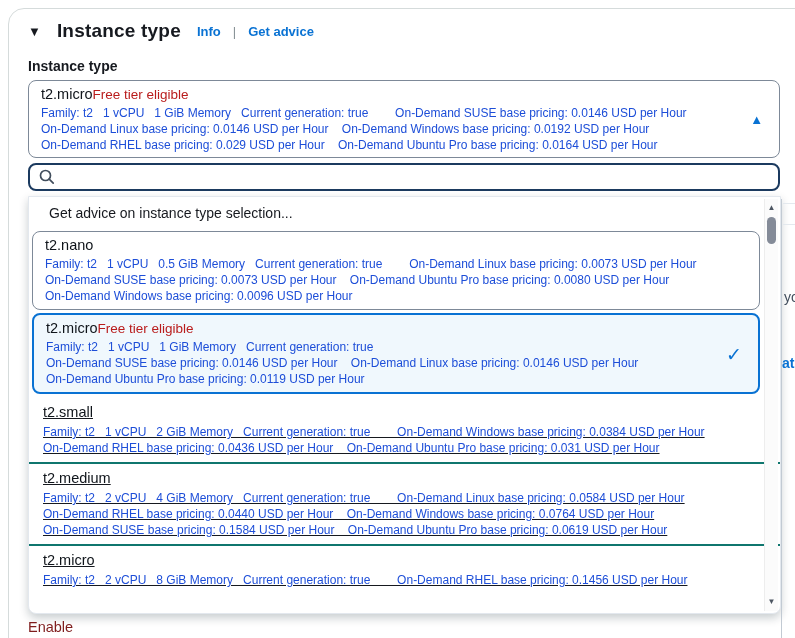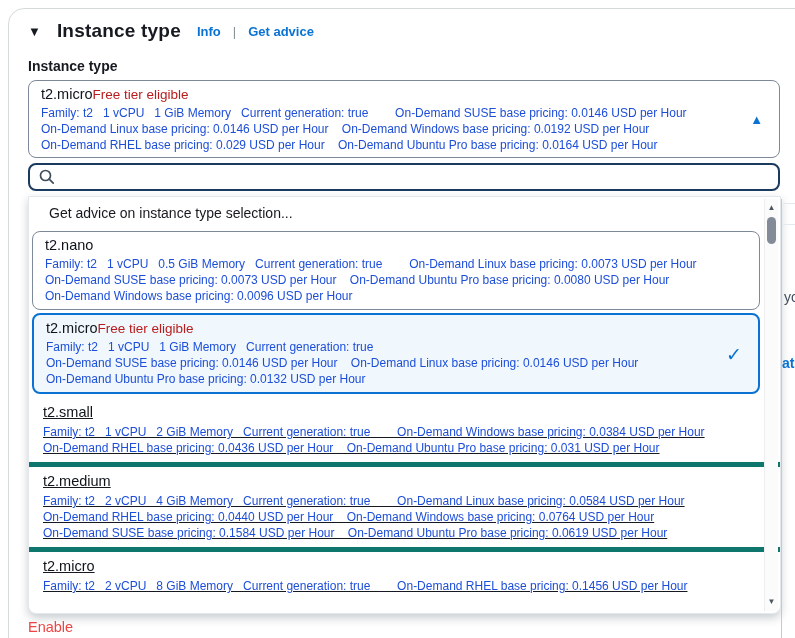--- a/index.html
+++ b/index.html
@@ -39,39 +39,39 @@
   .panel { position:absolute; left:28px; top:196px; width:753px; height:418px; background:#fff;
     border:1px solid #e3e8ee; border-radius:0 0 8px 8px;
     box-shadow:0 4px 10px rgba(0,28,36,.22); overflow:hidden; }
   .advice-option { padding:8px 14px 9px 20px; font-size:14px; color:#16191f; cursor:pointer; }
   .option-card { margin:1px 20px 3px 3px; border:1px solid #7d8998; border-radius:8px;
     background:#fff; padding:5px 52px 5px 12px; cursor:pointer; position:relative; }
   .option-card.is-selected { border:2px solid #0972d3; background:#f0f8fd; margin-bottom:4px; }
   .check { position:absolute; right:16px; top:50%; transform:translateY(-50%);
     color:#0972d3; font-size:19px; font-weight:bold; }
   .option-plain { padding:6px 34px 6px 14px; cursor:pointer;text-decoration:underline; }
-  .option-plain.ruled { border-top:5px solid #0f766e; }
+  .option-plain.ruled { border-top:2px solid #0f766e; }
   .option-plain .opt-title-row { margin-bottom:1px; }
 
   
   .scrollbar { position:absolute; top:2px; right:2px; bottom:2px; width:14px;
     background:#fbfbfb; border-left:1px solid #ededed; }
   .scroll-arrow { position:absolute; left:0; width:13px; height:14px; text-align:center;
     font-size:8px; color:#4d5662; line-height:14px; cursor:pointer; }
   .scroll-arrow.up { top:2px; } .scroll-arrow.down { bottom:2px; }
   .scroll-thumb { position:absolute; left:2px; top:18px; width:9px; height:27px;
     background:#848b98; border-radius:5px; cursor:pointer; }
 
   
   .right-divider { position:absolute; left:781px; top:199px; width:1px; height:439px; background:#c2cad3; }
   .right-tick { position:absolute; left:783px; width:12px; height:1px; background:#e4e9ee; }
   .frag-1 { position:absolute; left:784px; top:289px; font-size:14px; color:#414d5c; }
   .frag-2 { position:absolute; left:782px; top:355px; font-size:14px; font-weight:bold; color:#0972d3; }
 
-  .below-label { position:absolute; left:28px; top:619px; font-size:14.5px; color:#ef4444; }
+  .below-label { position:absolute; left:28px; top:619px; font-size:14.5px; color:#7f1d1d; }
 </style>
 </head>
 <body>
 
 <div class="card"></div>
 
 <div class="section-header">
   <span class="caret">▼</span>
   <span class="section-title">Instance type</span>
   <span class="header-links">
@@ -115,21 +115,21 @@
     <div class="opt-line">On-Demand Windows base pricing: 0.0096 USD per Hour</div>
   </div>
 
   <div class="option-card is-selected">
     <div class="opt-title-row">
       <span class="opt-title">t2.micro</span>
       <span class="opt-badge">Free tier eligible</span>
     </div>
     <div class="opt-line">Family: t2   1 vCPU   1 GiB Memory   Current generation: true</div>
     <div class="opt-line">On-Demand SUSE base pricing: 0.0146 USD per Hour    On-Demand Linux base pricing: 0.0146 USD per Hour</div>
-    <div class="opt-line">On-Demand Ubuntu Pro base pricing: 0.0132 USD per Hour</div>
+    <div class="opt-line">On-Demand Ubuntu Pro base pricing: 0.0119 USD per Hour</div>
     <span class="check">✓</span>
   </div>
 
   <div class="option-plain">
     <div class="opt-title-row">
       <span class="opt-title">t2.small</span>
     </div>
     <div class="opt-line">Family: t2   1 vCPU   2 GiB Memory   Current generation: true        On-Demand Windows base pricing: 0.0384 USD per Hour</div>
     <div class="opt-line">On-Demand RHEL base pricing: 0.0436 USD per Hour    On-Demand Ubuntu Pro base pricing: 0.031 USD per Hour</div>
   </div>

